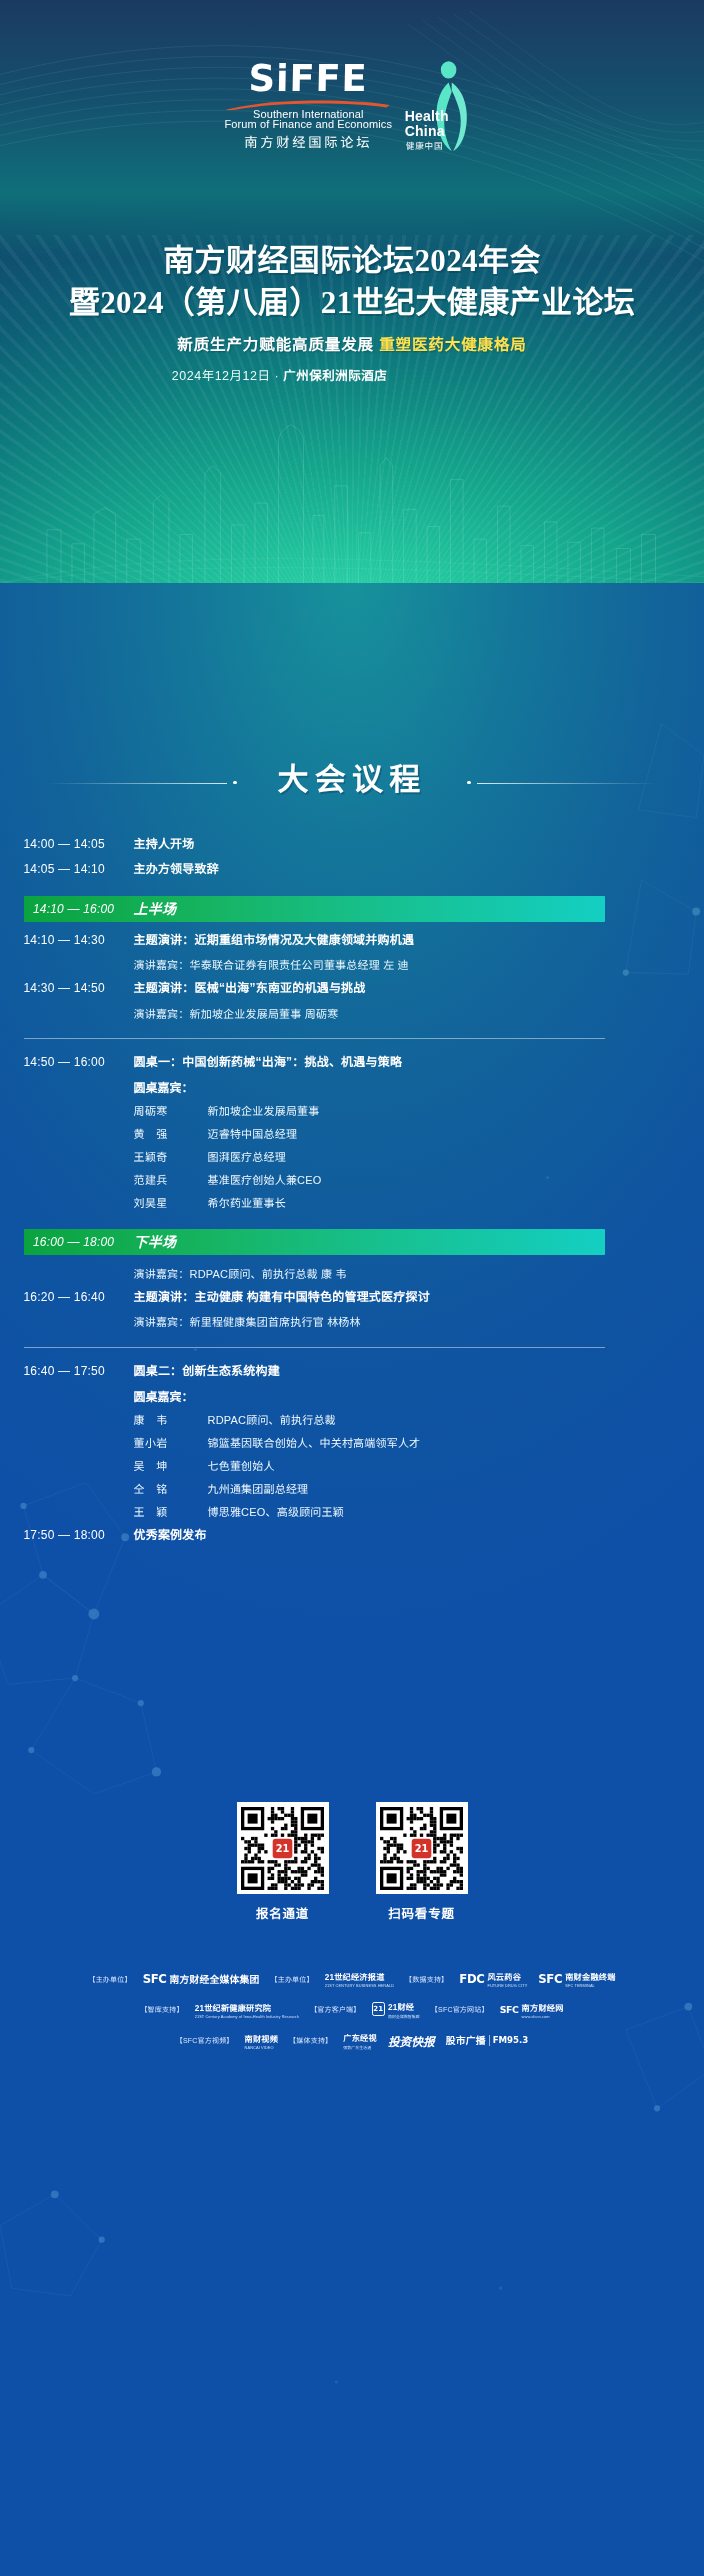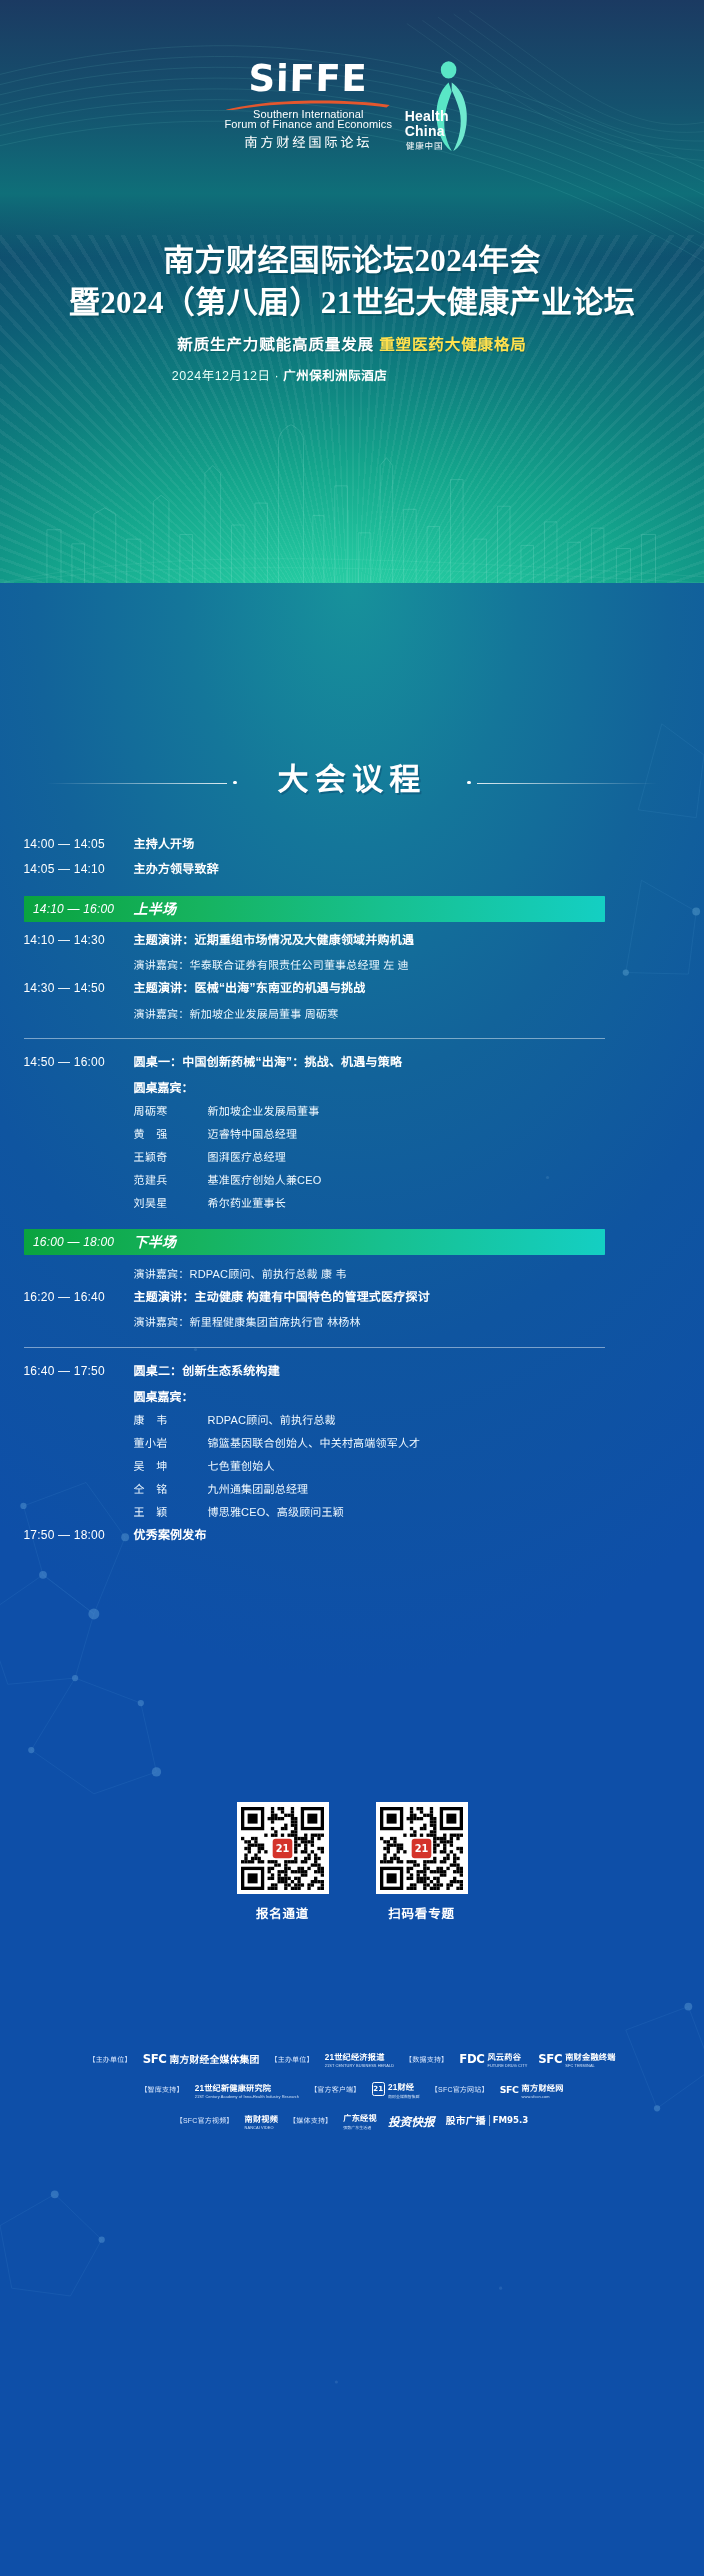--- a/index.html
+++ b/index.html
@@ -140,21 +140,21 @@
   .qrwrap{
     position:absolute; left:0; top:1219px; width:704px;
     display:flex; justify-content:center; gap:47px;
   }
   .qrbox{ text-align:center; }
   .qr{ width:92px; height:92px; background:#fff; padding:4.7px; }
   .qr svg{ display:block; }
   .qrcap{ margin-top:9.4px; font-size:12.5px; font-weight:700; color:#fff; letter-spacing:0.8px; }
 
   
-  .footer{ position:absolute; left:0; top:1466px; width:704px; }
+  .footer{ position:absolute; left:0; top:1386px; width:704px; }
   .frow{ display:flex; align-items:center; justify-content:center; gap:11px; margin-bottom:11px; flex-wrap:nowrap;}
   .fr-label{ font-size:7px; color:#dbe9ff; white-space:nowrap; letter-spacing:0.2px;}
   .fr-logo{ display:flex; align-items:center; gap:3.1px; white-space:nowrap; }
   .fl-cn{ font-size:9.8px; font-weight:700; color:#fff; letter-spacing:0.2px; }
   .fl-cn.sm{ font-size:8.2px; }
   .fl-en{ font-size:3.9px; color:#cfe0f7; display:block; letter-spacing:0.1px;}
   .fl-sfc{ font-family:"DejaVu Sans",sans-serif; font-weight:700; font-size:11.7px; color:#fff; letter-spacing:-0.4px;}
   .fl-sfc.sm{ font-size:9.4px; }
   .badge21{
     width:13.3px; height:13.3px; border:1.3px solid #fff; border-radius:2.3px; color:#fff;

